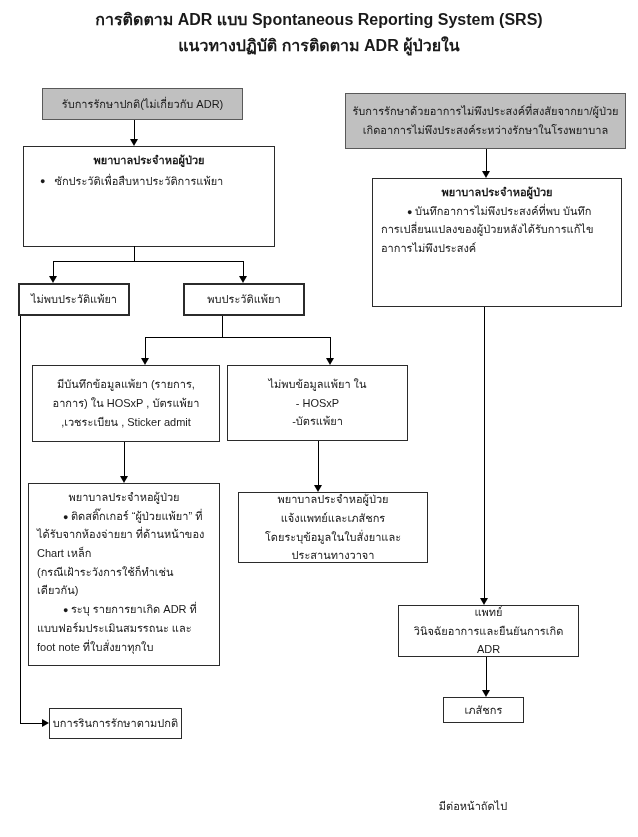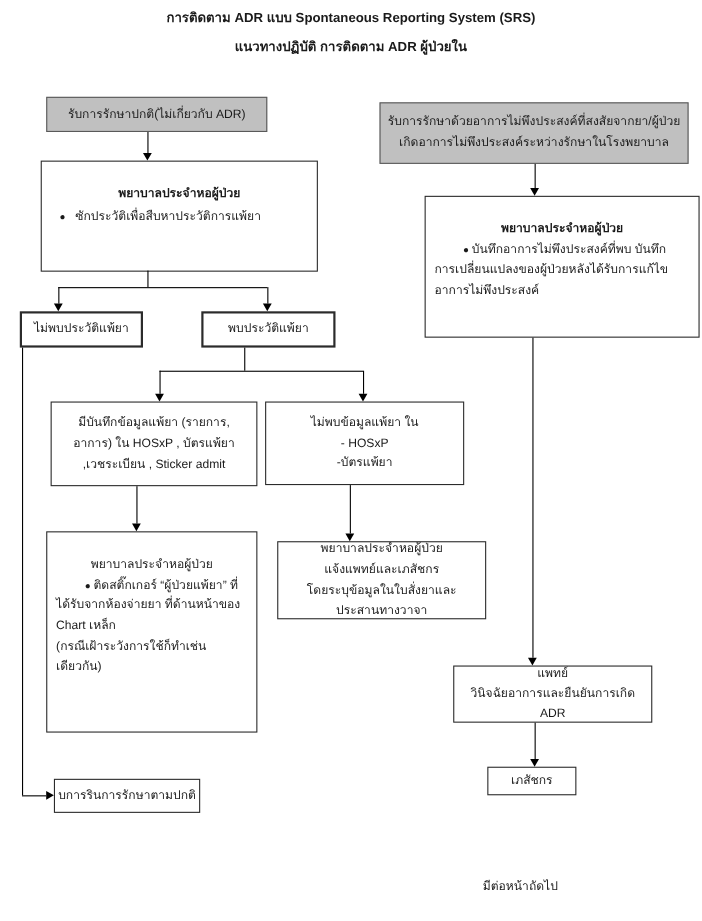--- a/index.html
+++ b/index.html
@@ -1,26 +1,26 @@
 <!DOCTYPE html>
 <html><head>
 <meta charset="utf-8">
 <style>
   html,body{margin:0;padding:0;background:#ffffff;}
   #canvas{
     position:relative;width:638px;height:837px;background:#ffffff;
     font-family:"Liberation Sans","DejaVu Sans",sans-serif;
     color:#1a1a1a;font-size:11px;line-height:1.7;
   }
-  .ttl{position:absolute;left:0;width:638px;text-align:center;font-weight:bold;font-size:12px;}
+  .ttl{position:absolute;left:0;width:638px;text-align:center;font-weight:bold;font-size:16px;}
   .box{position:absolute;box-sizing:border-box;border:1px solid #2b2b2b;background:#ffffff;}
   .box.thick{border-width:2px;}
   .box.gray{background:#c0c0c0;border:1.5px solid #595959;}
   .center{display:flex;flex-direction:column;align-items:center;justify-content:center;text-align:center;}
-  .pad{padding:20px 8px;margin-left:14px;}
+  .pad{padding:4px 8px;}
   .box-title{text-align:center;font-weight:bold;}
   .box-title.normal{font-weight:normal;}
   .bullet-row{display:flex;gap:9px;margin-top:2px;padding-left:8px;}
   .bullet-row .dot{flex:0 0 auto;font-size:9px;line-height:19px;}
   .bullet-row .dot::before{content:"●";}
   p.bullet-indent{margin:0;text-indent:16px;}
   p.bullet-indent::before{content:"●  ";font-size:9px;}
   p.bullet-indent.deep{text-indent:26px;}
   .cont-line{margin:0;}
   .note-line{margin:0;}
@@ -66,20 +66,21 @@
   <div class="box center pad" style="left:227px;top:365px;width:181px;height:76px;">
     <div>ไม่พบข้อมูลแพ้ยา ใน</div>
     <div>- HOSxP</div>
     <div>-บัตรแพ้ยา</div>
   </div>
 
   <div class="box pad" style="left:28px;top:483px;width:192px;height:183px;">
     <div class="box-title normal">พยาบาลประจำหอผู้ป่วย</div>
     <p class="bullet-indent deep">ติดสติ๊กเกอร์  “ผู้ป่วยแพ้ยา” ที่ได้รับจากห้องจ่ายยา  ที่ด้านหน้าของ Chart เหล็ก</p>
     <p class="note-line">(กรณีเฝ้าระวังการใช้ก็ทำเช่นเดียวกัน)</p>
+    <p class="bullet-indent deep">ระบุ รายการยาเกิด  ADR ที่แบบฟอร์มประเมินสมรรถนะ และ foot note ที่ใบสั่งยาทุกใบ</p>
   </div>
 
   <div class="box center pad" style="left:238px;top:492px;width:190px;height:71px;">
     <div>พยาบาลประจำหอผู้ป่วย</div>
     <div>แจ้งแพทย์และเภสัชกร</div>
     <div>โดยระบุข้อมูลในใบสั่งยาและประสานทางวาจา</div>
   </div>
 
   <div class="box center" style="left:49px;top:708px;width:133px;height:31px;">
     <span>บการรินการรักษาตามปกติ</span>

